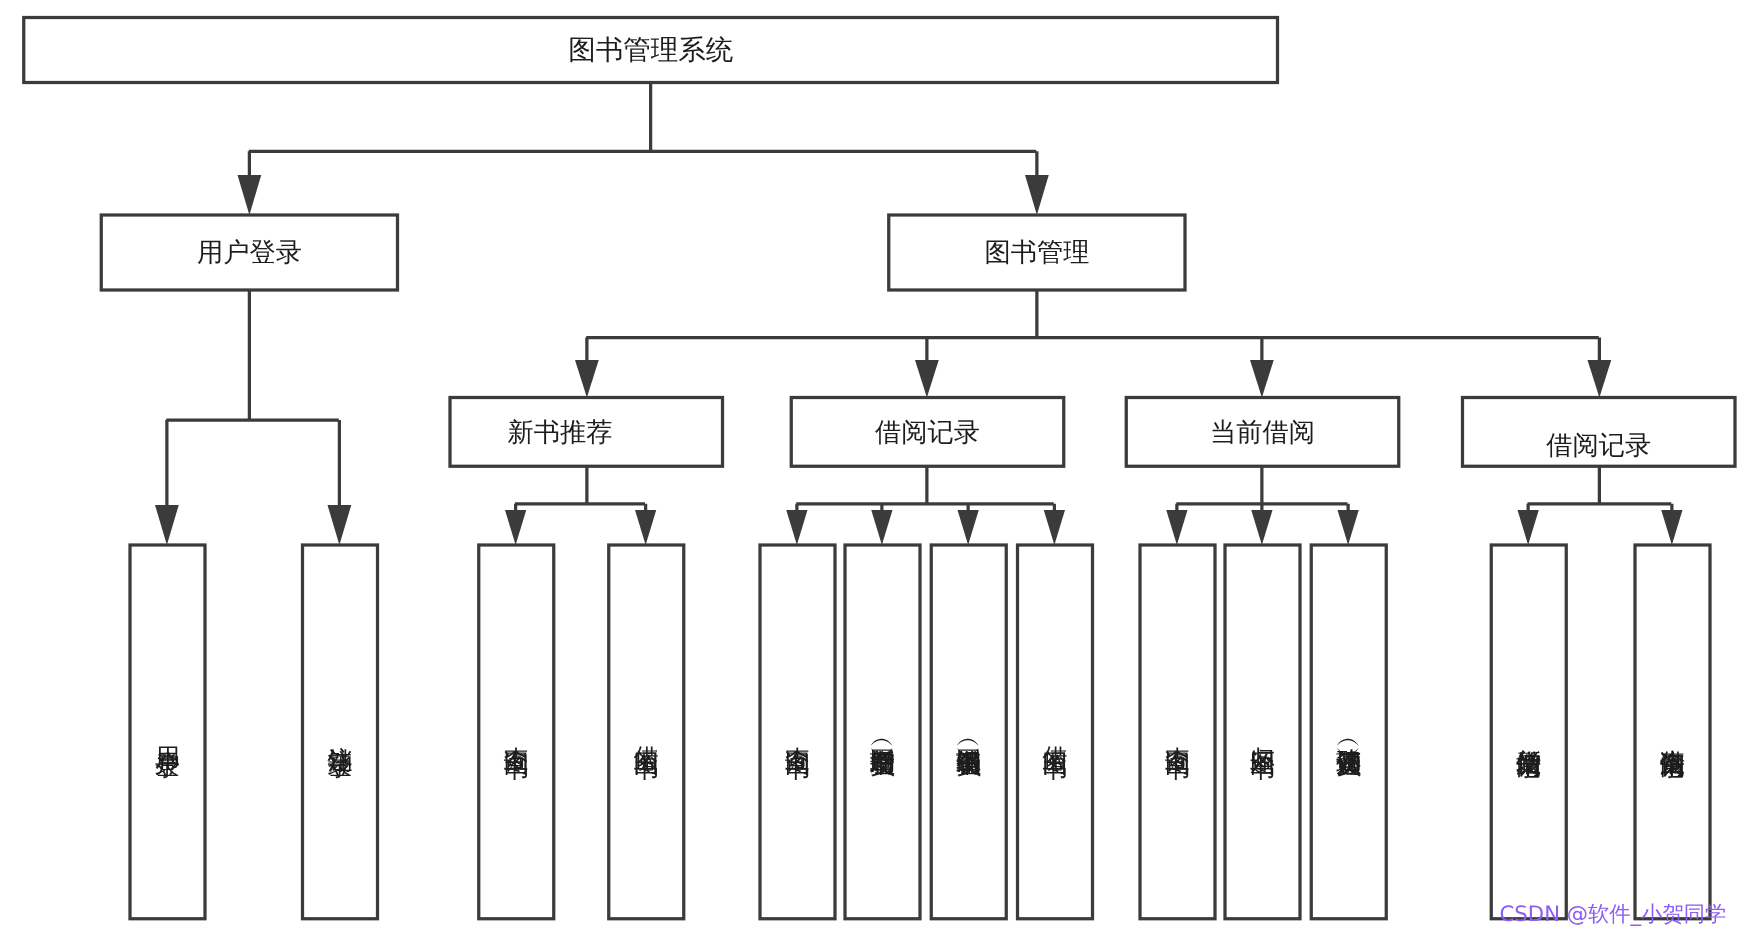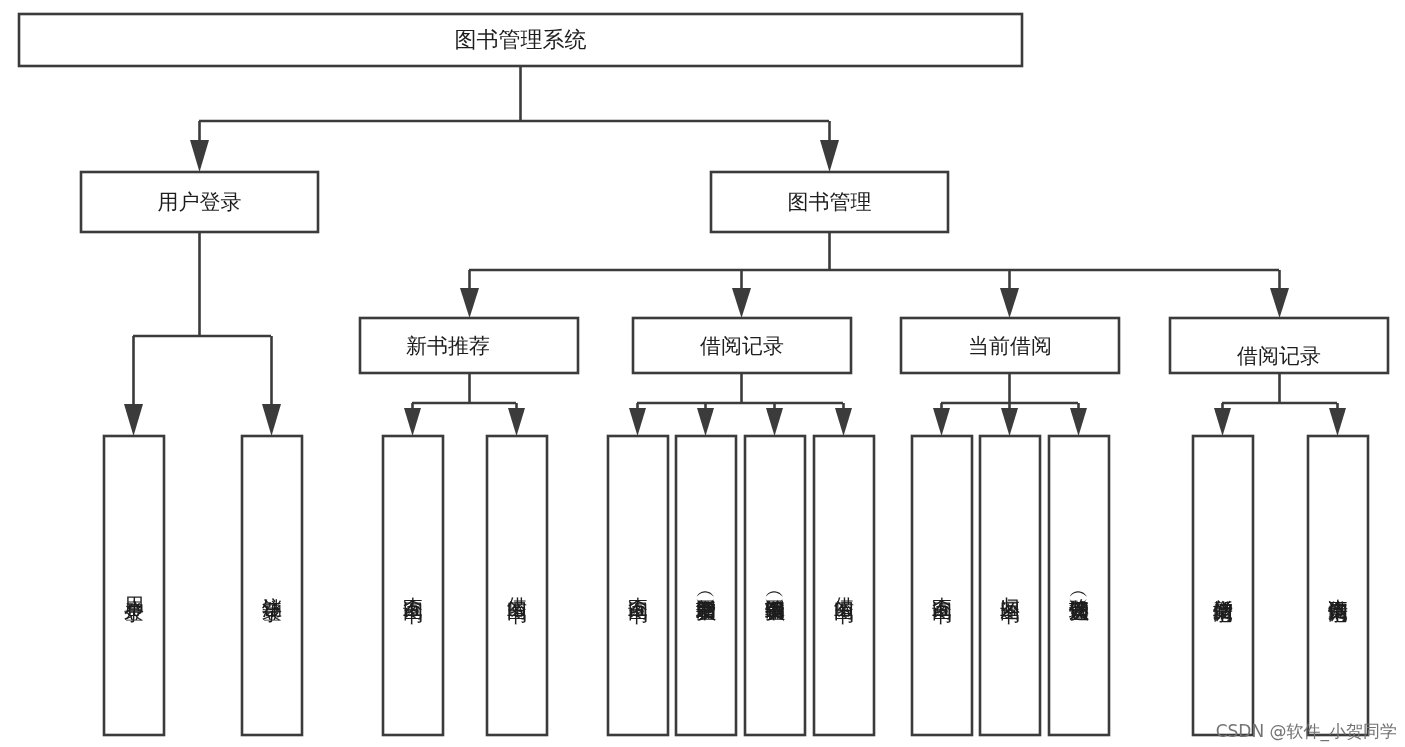--- a/index.html
+++ b/index.html
@@ -65,25 +65,25 @@
     font-size: 21px;
     color: #1d1d1d;
     white-space: nowrap;
     pointer-events: none;
   }
   .title-label {
     font-size: 22px;
   }
   .watermark {
     position: absolute;
-    right: 8px;
+    right: 24px;
     bottom: 4px;
     font-family: "DejaVu Sans", "Liberation Sans", sans-serif;
     font-size: 17px;
-    color: #737373;
+    color: #8b5cf6;
     white-space: nowrap;
     pointer-events: none;
   }
 </style>
 </head>
 <body>
 
 <div id="diagram-root">
 
   <svg class="flow-svg" viewBox="0 0 1405 747">

